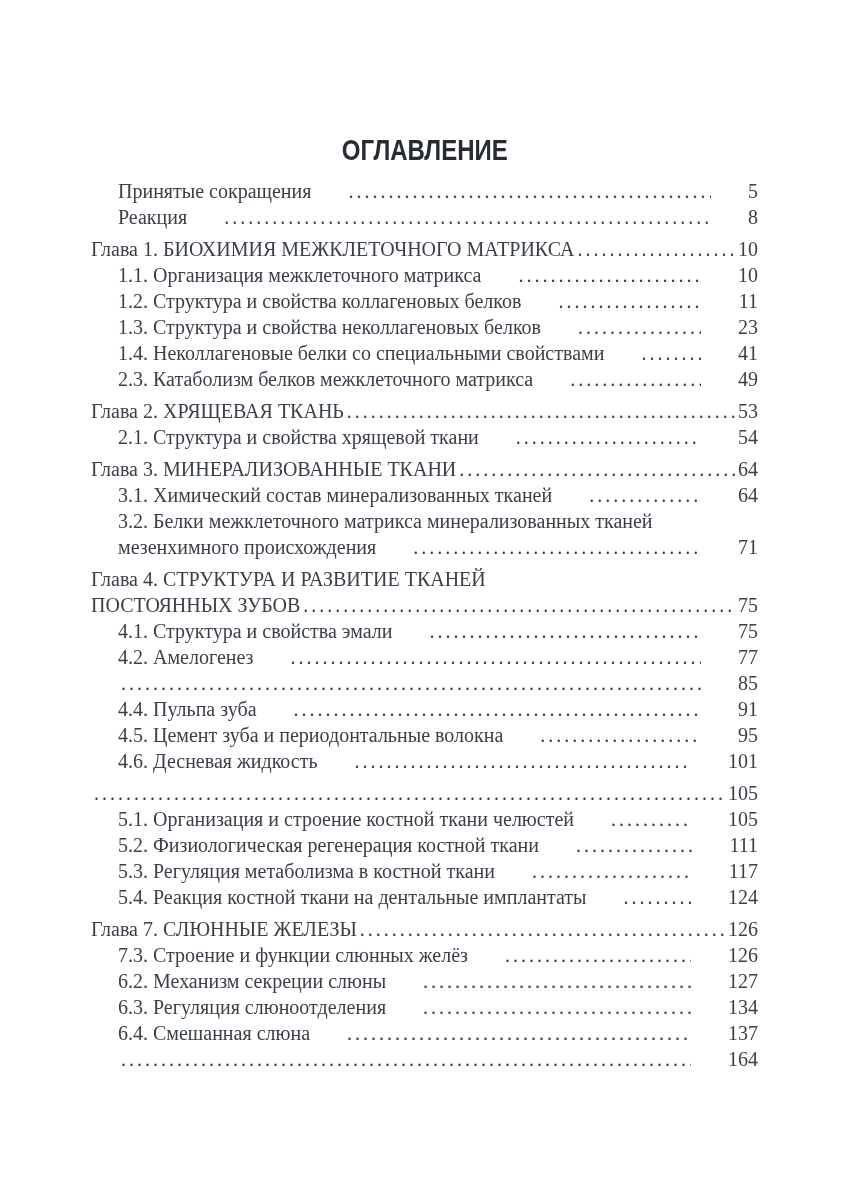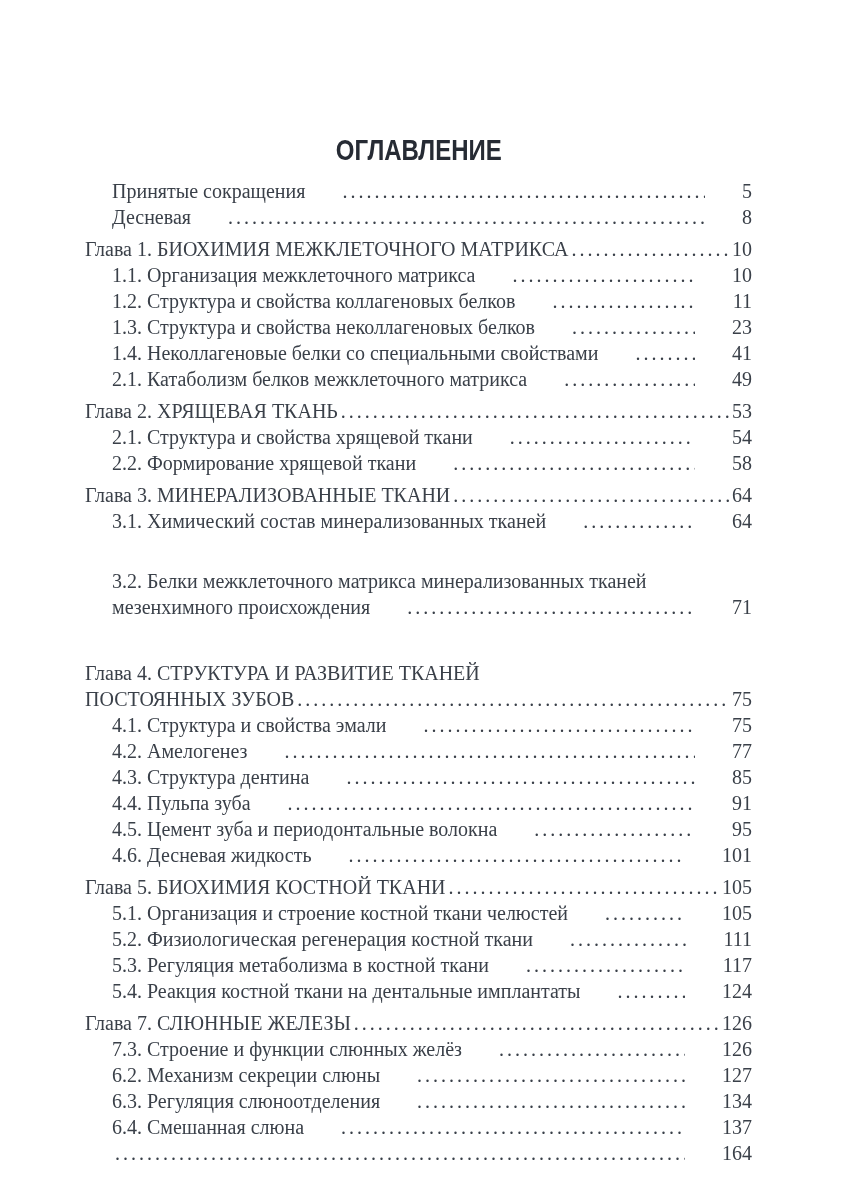--- a/index.html
+++ b/index.html
@@ -7,21 +7,21 @@
     position: relative;
     width: 842px;
     height: 1200px;
     background: #ffffff;
     overflow: hidden;
     font-family: "Liberation Serif", serif;
     color: #3a4049;
   }
   .content {
     position: absolute;
-    left: 85px;
+    left: 91px;
     top: 136px;
     width: 667px;
   }
   .doc-title {
     text-align: center;
     margin: 0 0 15px 0;
     font-family: "Liberation Sans", sans-serif;
     font-weight: 700;
     font-size: 30px;
     line-height: 27px;
@@ -47,39 +47,39 @@
     overflow: hidden;
     padding: 0 3px;
     min-width: 0;
   }
   .row .dots::after {
     content: ". . . . . . . . . . . . . . . . . . . . . . . . . . . . . . . . . . . . . . . . . . . . . . . . . . . . . . . . . . . . . . . . . . . . . . . . . . . . . . . .";
     letter-spacing: -1px;
   }
   .row .pg { flex: 0 0 auto; padding-left: 3px; text-align: right; }
   .indent { padding-left: 27px; gap: 34px; }
-  .noleader .lbl { flex: 0 0 auto; margin-top: 34px; }
+  .noleader .lbl { flex: 0 0 auto; }
 </style>
 </head>
 <body>
 
 <div class="page">
   <div class="content">
 
     <h1 class="doc-title"><span>ОГЛАВЛЕНИЕ</span></h1>
 
     <div class="toc">
 
       <div class="row indent">
         <span class="lbl">Принятые сокращения</span>
         <span class="dots"></span>
         <span class="pg">5</span>
       </div>
       <div class="row indent">
-        <span class="lbl">Десневая</span>
+        <span class="lbl">Реакция</span>
         <span class="dots"></span>
         <span class="pg">8</span>
       </div>
 
       <div class="group">
         <div class="row">
           <span class="lbl">Глава 1. БИОХИМИЯ МЕЖКЛЕТОЧНОГО МАТРИКСА</span>
           <span class="dots"></span>
           <span class="pg">10</span>
         </div>
@@ -97,41 +97,36 @@
           <span class="lbl">1.3. Структура и свойства неколлагеновых белков</span>
           <span class="dots"></span>
           <span class="pg">23</span>
         </div>
         <div class="row indent">
           <span class="lbl">1.4. Неколлагеновые белки со специальными свойствами</span>
           <span class="dots"></span>
           <span class="pg">41</span>
         </div>
         <div class="row indent">
-          <span class="lbl">2.1. Катаболизм белков межклеточного матрикса</span>
+          <span class="lbl">2.3. Катаболизм белков межклеточного матрикса</span>
           <span class="dots"></span>
           <span class="pg">49</span>
         </div>
       </div>
 
       <div class="group">
         <div class="row">
           <span class="lbl">Глава 2. ХРЯЩЕВАЯ ТКАНЬ</span>
           <span class="dots"></span>
           <span class="pg">53</span>
         </div>
         <div class="row indent">
           <span class="lbl">2.1. Структура и свойства хрящевой ткани</span>
           <span class="dots"></span>
           <span class="pg">54</span>
-        </div>
-        <div class="row indent">
-          <span class="lbl">2.2. Формирование хрящевой ткани</span>
-          <span class="dots"></span>
-          <span class="pg">58</span>
         </div>
       </div>
 
       <div class="group">
         <div class="row">
           <span class="lbl">Глава 3. МИНЕРАЛИЗОВАННЫЕ ТКАНИ</span>
           <span class="dots"></span>
           <span class="pg">64</span>
         </div>
         <div class="row indent">
@@ -162,21 +157,20 @@
           <span class="lbl">4.1. Структура и свойства эмали</span>
           <span class="dots"></span>
           <span class="pg">75</span>
         </div>
         <div class="row indent">
           <span class="lbl">4.2. Амелогенез</span>
           <span class="dots"></span>
           <span class="pg">77</span>
         </div>
         <div class="row indent">
-          <span class="lbl">4.3. Структура дентина</span>
           <span class="dots"></span>
           <span class="pg">85</span>
         </div>
         <div class="row indent">
           <span class="lbl">4.4. Пульпа зуба</span>
           <span class="dots"></span>
           <span class="pg">91</span>
         </div>
         <div class="row indent">
           <span class="lbl">4.5. Цемент зуба и периодонтальные волокна</span>
@@ -185,21 +179,20 @@
         </div>
         <div class="row indent">
           <span class="lbl">4.6. Десневая жидкость</span>
           <span class="dots"></span>
           <span class="pg">101</span>
         </div>
       </div>
 
       <div class="group">
         <div class="row">
-          <span class="lbl">Глава 5. БИОХИМИЯ КОСТНОЙ ТКАНИ</span>
           <span class="dots"></span>
           <span class="pg">105</span>
         </div>
         <div class="row indent">
           <span class="lbl">5.1. Организация и строение костной ткани челюстей</span>
           <span class="dots"></span>
           <span class="pg">105</span>
         </div>
         <div class="row indent">
           <span class="lbl">5.2. Физиологическая регенерация костной ткани</span>

